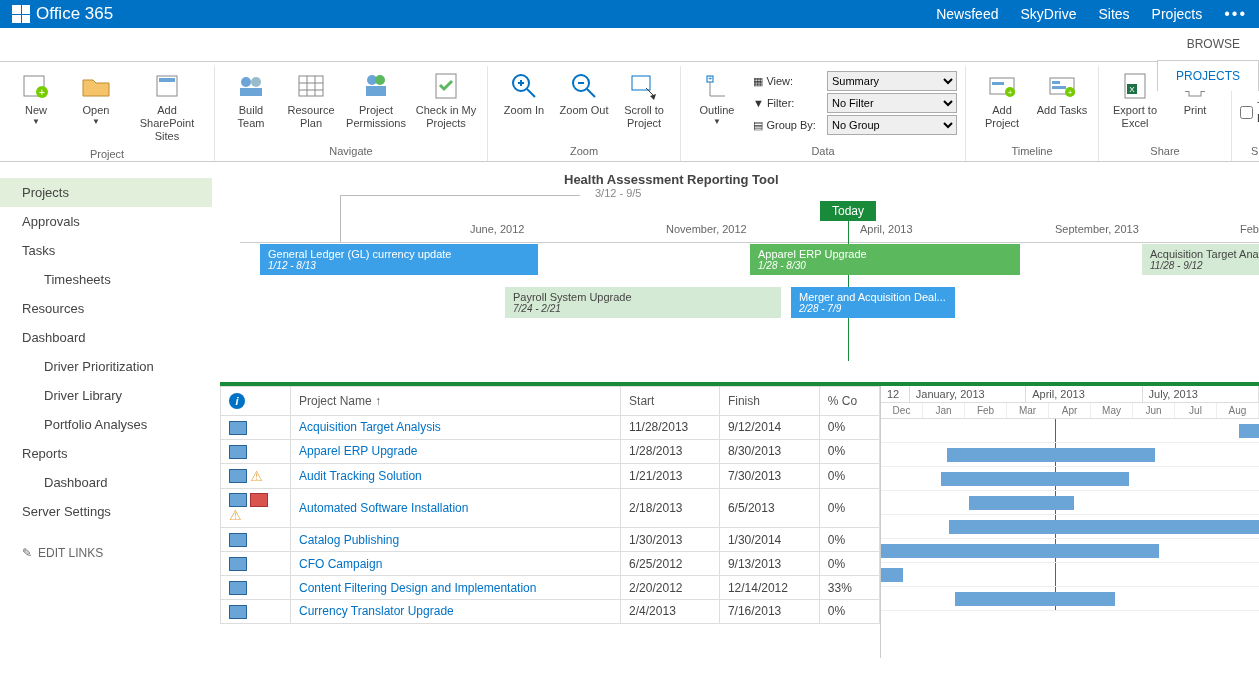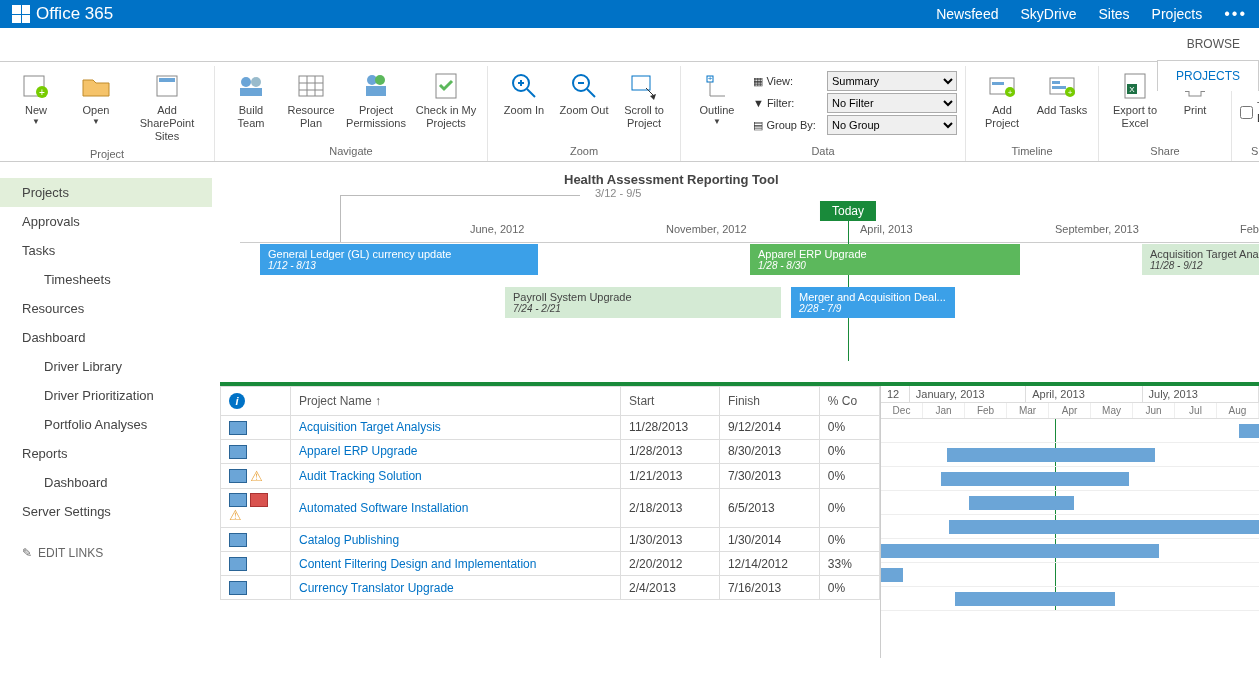--- a/index.html
+++ b/index.html
@@ -310,22 +310,22 @@
 
 <div class="body">
   <div class="sidebar">
     <ul id="sidebar-list">
         <li class="active">Projects</li>
         <li>Approvals</li>
         <li>Tasks</li>
         <li class="sub">Timesheets</li>
         <li>Resources</li>
         <li>Dashboard</li>
+        <li class="sub">Driver Prioritization</li>
         <li class="sub">Driver Library</li>
-        <li class="sub">Driver Prioritization</li>
         <li class="sub">Portfolio Analyses</li>
         <li>Reports</li>
         <li class="sub">Dashboard</li>
         <li>Server Settings</li>
       </ul>
     <div class="edit-links">
       <span>✎</span>
       <span>EDIT LINKS</span>
     </div>
   </div>
@@ -392,20 +392,27 @@
                 <td class="link">Automated Software Installation</td>
                 <td>2/18/2013</td>
                 <td>6/5/2013</td>
                 <td>0%</td>
               </tr>
               <tr>
                 <td class="icon-cell"><span class="proj-icon"></span></td>
                 <td class="link">Catalog Publishing</td>
                 <td>1/30/2013</td>
                 <td>1/30/2014</td>
+                <td>0%</td>
+              </tr>
+              <tr>
+                <td class="icon-cell"><span class="proj-icon"></span></td>
+                <td class="link">CFO Campaign</td>
+                <td>6/25/2012</td>
+                <td>9/13/2013</td>
                 <td>0%</td>
               </tr>
               <tr>
                 <td class="icon-cell"><span class="proj-icon"></span></td>
                 <td class="link">Content Filtering Design and Implementation</td>
                 <td>2/20/2012</td>
                 <td>12/14/2012</td>
                 <td>33%</td>
               </tr>
               <tr>

